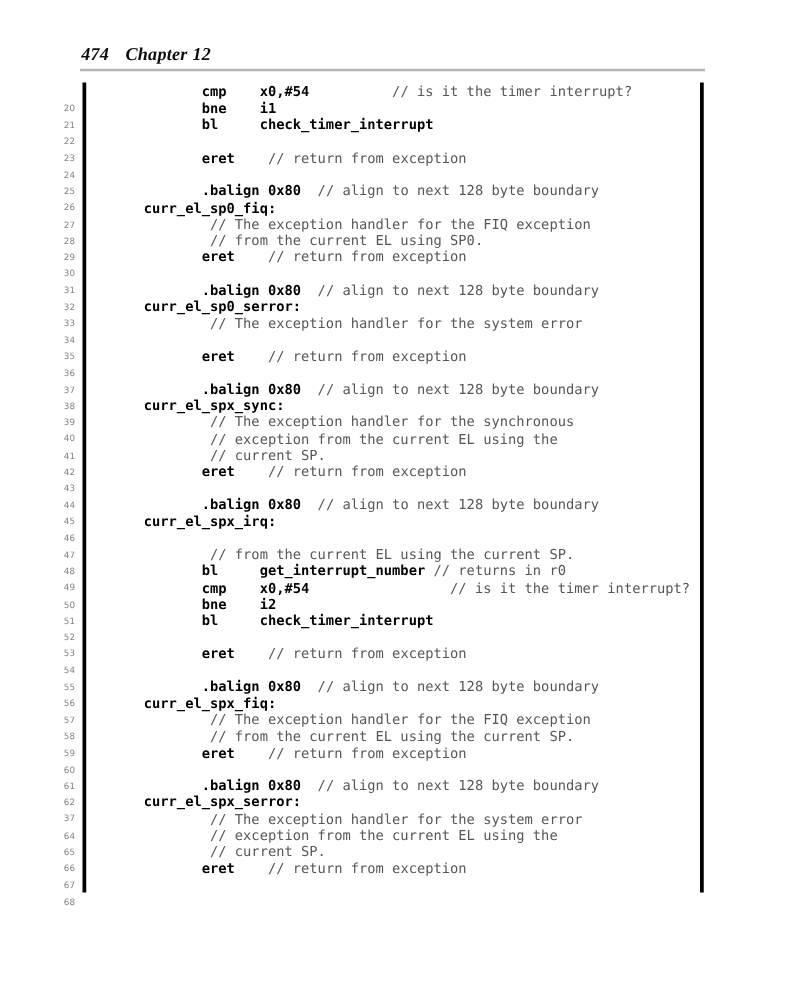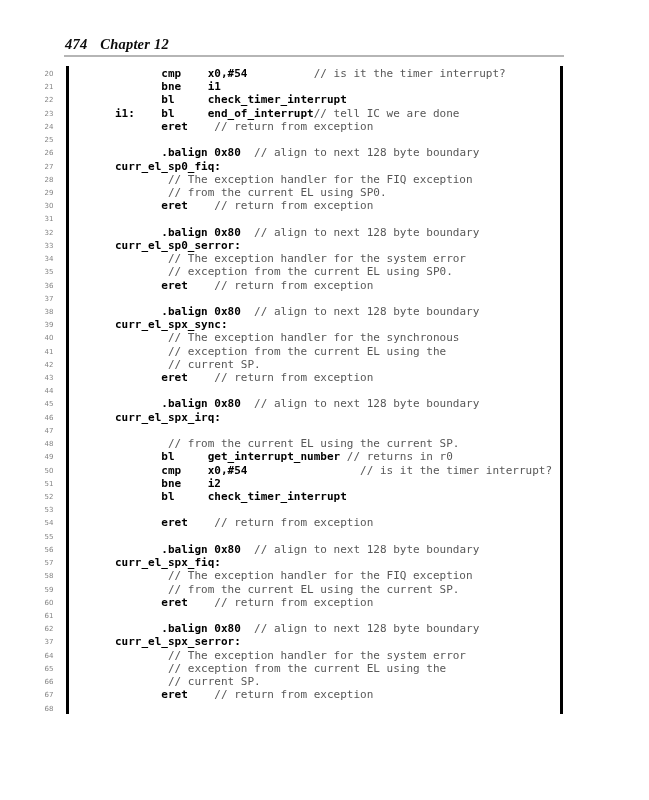--- a/index.html
+++ b/index.html
@@ -48,23 +48,23 @@
     font-size: 11px;
     line-height: 13.22px;
   }
   .row {
     position: relative;
     height: 13.22px;
   }
   .lno {
     position: absolute;
     left: 38px;
-    top: 3px;
+    top: 16px;
     width: 22px;
-    text-align: center;
+    text-align: right;
     font-family: "DejaVu Sans", sans-serif;
     font-size: 7px;
     line-height: 8px;
     color: #848484;
   }
   .ltext {
     position: absolute;
     left: 71px;
     top: 0;
     white-space: pre;
@@ -96,21 +96,20 @@
         <div class="row">
           <span class="lno">21</span>
           <span class="ltext"><span class="code">       bne    i1</span></span>
         </div>
         <div class="row">
           <span class="lno">22</span>
           <span class="ltext"><span class="code">       bl     check_timer_interrupt</span></span>
         </div>
         <div class="row">
           <span class="lno">23</span>
-          <span class="ltext"><span class="code">i1:    bl     end_of_interrupt</span><span class="cmt">// tell IC we are done</span></span>
         </div>
         <div class="row">
           <span class="lno">24</span>
           <span class="ltext"><span class="code">       eret</span><span class="cmt">    // return from exception</span></span>
         </div>
         <div class="row">
           <span class="lno">25</span>
           <span class="ltext"></span>
         </div>
         <div class="row">
@@ -144,21 +143,20 @@
         <div class="row">
           <span class="lno">33</span>
           <span class="ltext"><span class="code">curr_el_sp0_serror:</span></span>
         </div>
         <div class="row">
           <span class="lno">34</span>
           <span class="ltext"><span class="cmt">        // The exception handler for the system error</span></span>
         </div>
         <div class="row">
           <span class="lno">35</span>
-          <span class="ltext"><span class="cmt">        // exception from the current EL using SP0.</span></span>
         </div>
         <div class="row">
           <span class="lno">36</span>
           <span class="ltext"><span class="code">       eret</span><span class="cmt">    // return from exception</span></span>
         </div>
         <div class="row">
           <span class="lno">37</span>
           <span class="ltext"></span>
         </div>
         <div class="row">

